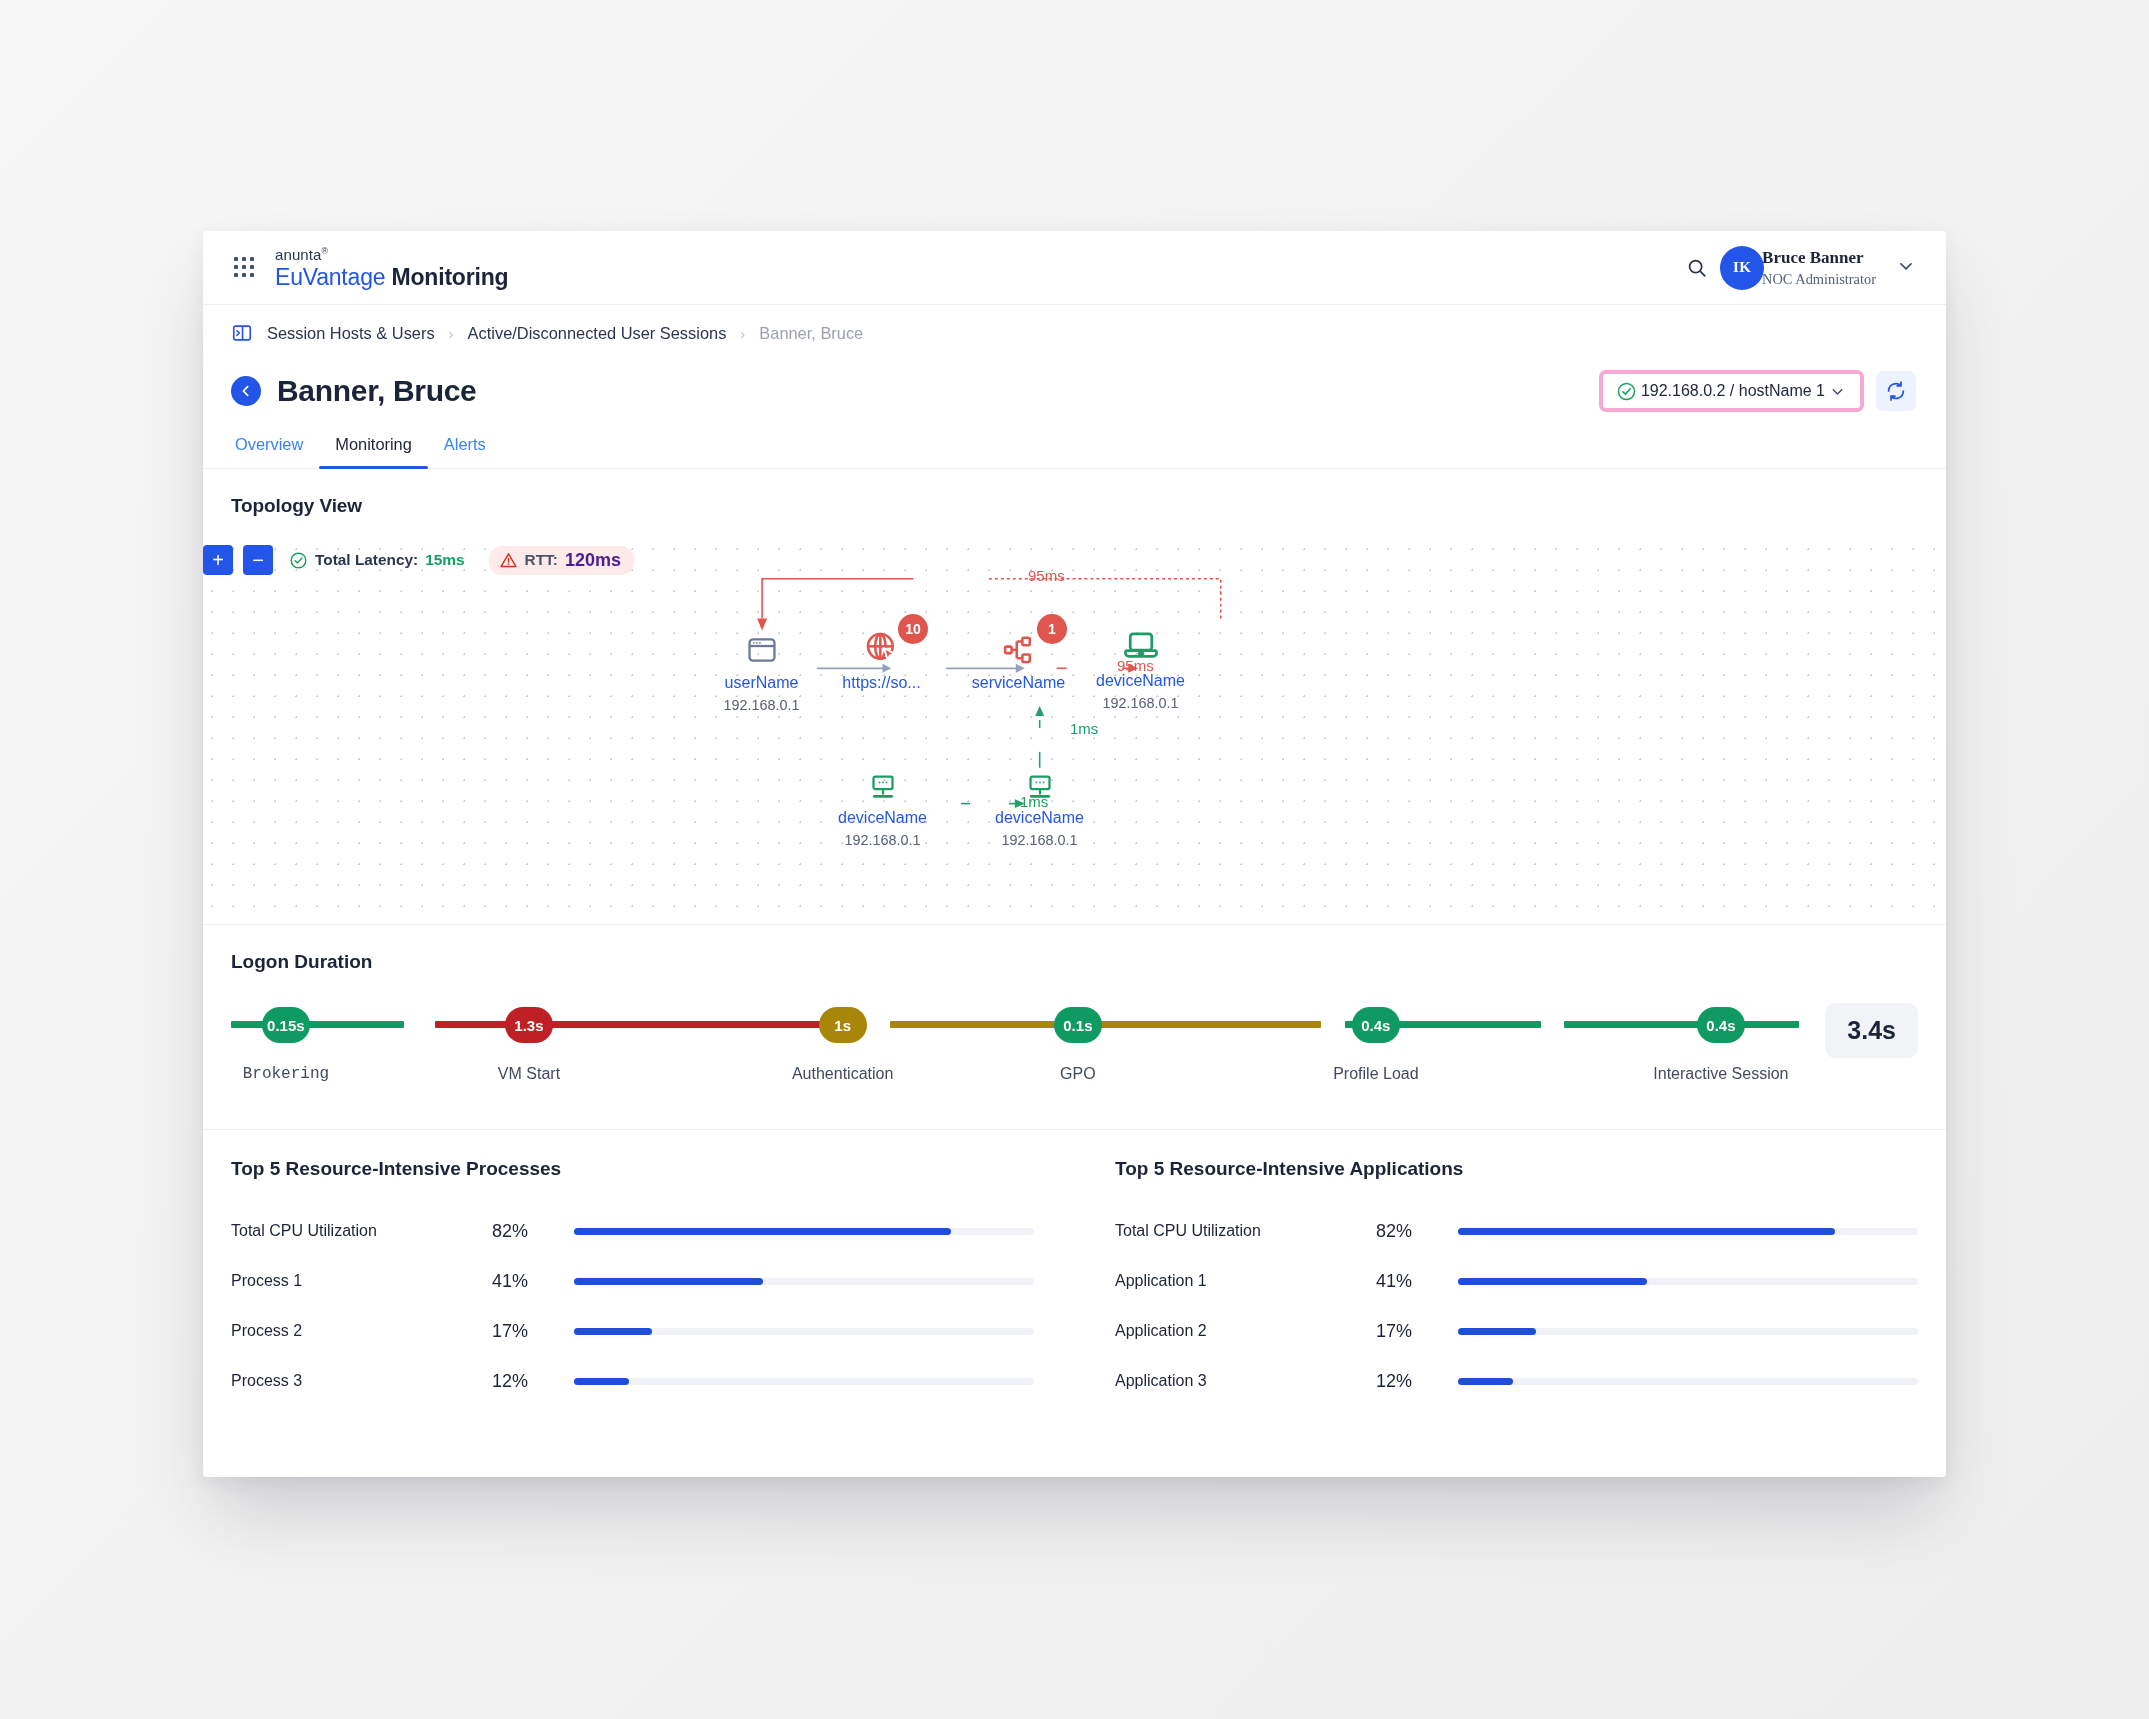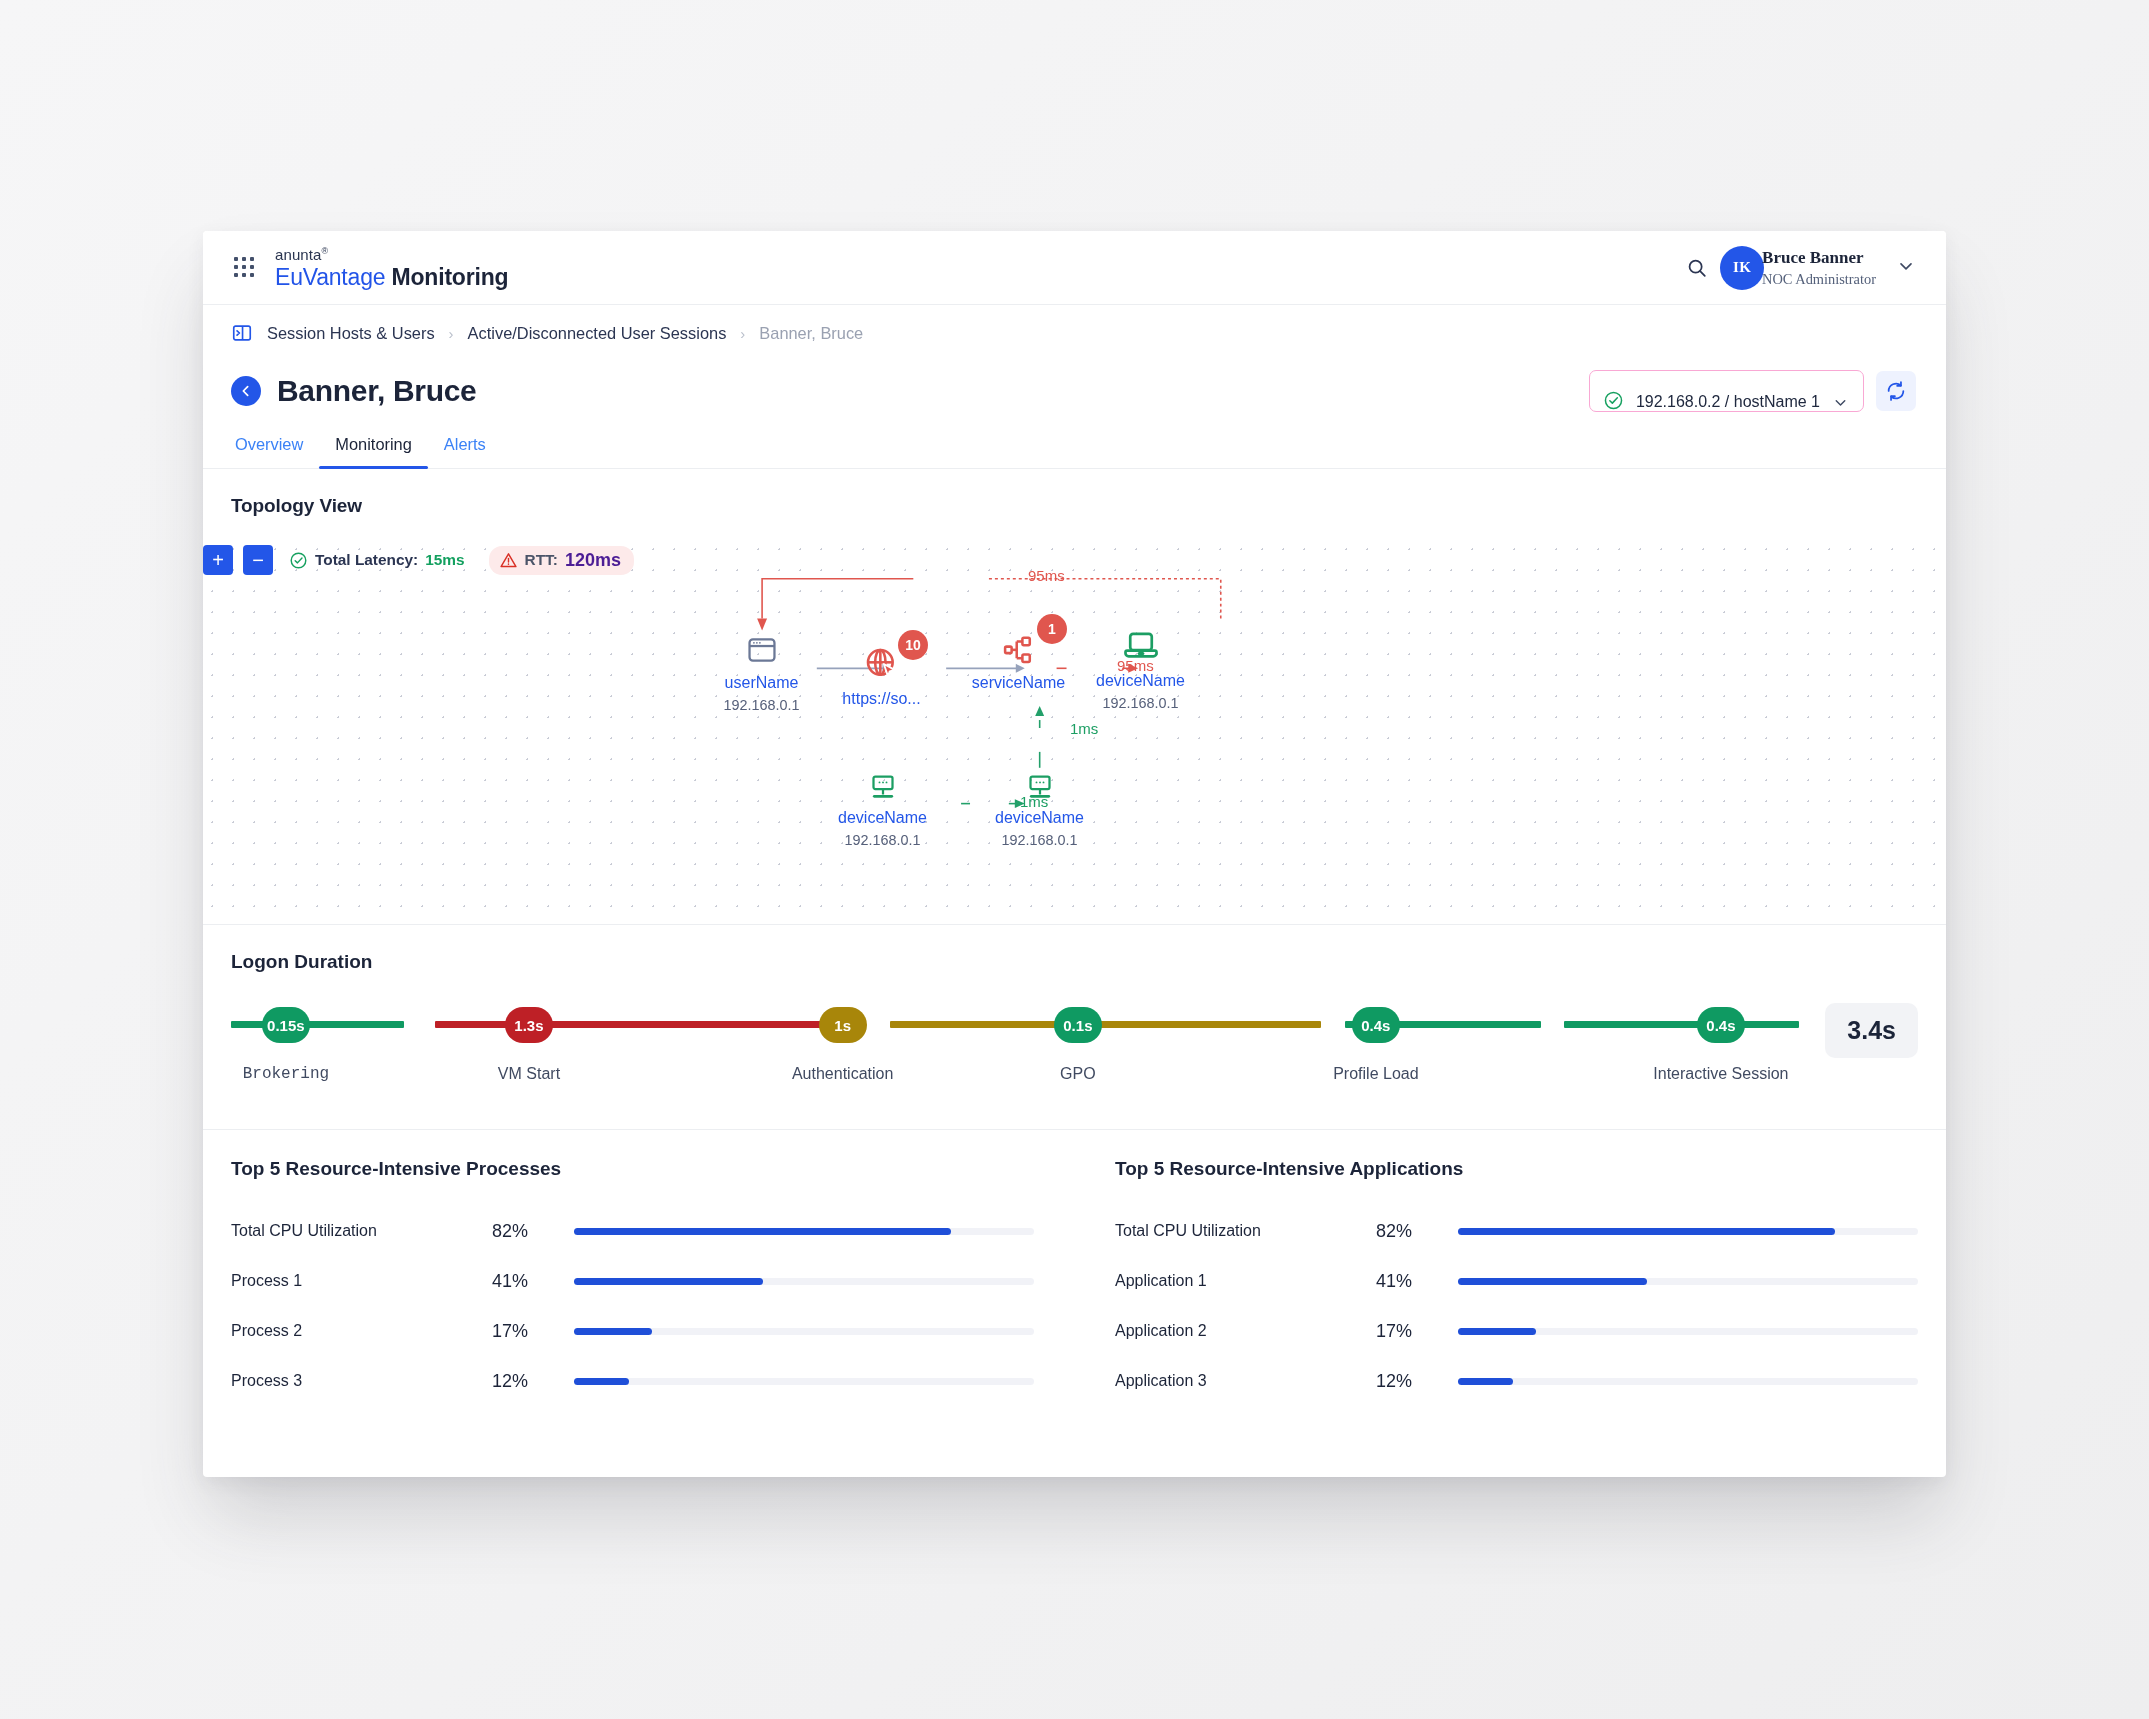--- a/index.html
+++ b/index.html
@@ -86,22 +86,22 @@
     height: 56px;
   }
   .back-btn {
     width: 30px; height: 30px; border-radius: 50%;
     background: #2356e8; display: flex; align-items: center; justify-content: center;
     margin-right: 16px; cursor: pointer; flex: none;
   }
   .page-title { font-size: 30px; font-weight: 700; color: #1c2439; letter-spacing: -0.3px; }
   .title-right { margin-left: auto; display: flex; align-items: center; gap: 12px; }
   .host-select {
-    height: 42px; border: 1px solid #f9a8d4; border-radius: 7px;
-    display: flex; align-items: flex-end; gap: 12px;
+    height: 42px; border: 4px solid #f9a8d4; border-radius: 7px;
+    display: flex; align-items: center; gap: 4px;
     padding: 0 14px 0 13px; background: #fff; cursor: pointer;
   }
   .host-label { font-size: 16px; color: #20293f; font-weight: 500; }
   .refresh-btn {
     width: 40px; height: 40px; border-radius: 7px; background: #eef2fe;
     display: flex; align-items: center; justify-content: center; cursor: pointer;
   }
 
   
   .tabs {
@@ -368,21 +368,21 @@
           <line x1="3.2" y1="9.2" x2="20.8" y2="9.2"></line>
           <circle cx="6.3" cy="6.9" r="0.62" fill="#6b7896" stroke="none"></circle>
           <circle cx="8.4" cy="6.9" r="0.62" fill="#6b7896" stroke="none"></circle>
           <circle cx="10.5" cy="6.9" r="0.62" fill="#6b7896" stroke="none"></circle>
         </svg>
       </div>
       <div class="nm">userName</div>
       <div class="ip">192.168.0.1</div>
     </div>
 
-    <div class="node" style="left:627px; top:108px;">
+    <div class="node" style="left:627px; top:92px;">
       <div class="icon">
         <svg width="40" height="40" viewBox="0 0 24 24" fill="none" stroke="#e0564e" stroke-width="1.55">
           <circle cx="11" cy="11.6" r="7.4"></circle>
           <ellipse cx="11" cy="11.6" rx="3.1" ry="7.4"></ellipse>
           <line x1="3.6" y1="11.6" x2="18.4" y2="11.6"></line>
           <line x1="11" y1="4.2" x2="11" y2="19"></line>
           <path d="M13.1 12.6 L19.6 16.1 L16.6 17.0 L15.6 20.0 Z" fill="#e0564e" stroke="#ffffff" stroke-width="1.1" stroke-linejoin="round"></path>
         </svg>
         <div class="badge" style="left:96px; top:-9px;">10</div>
       </div>

